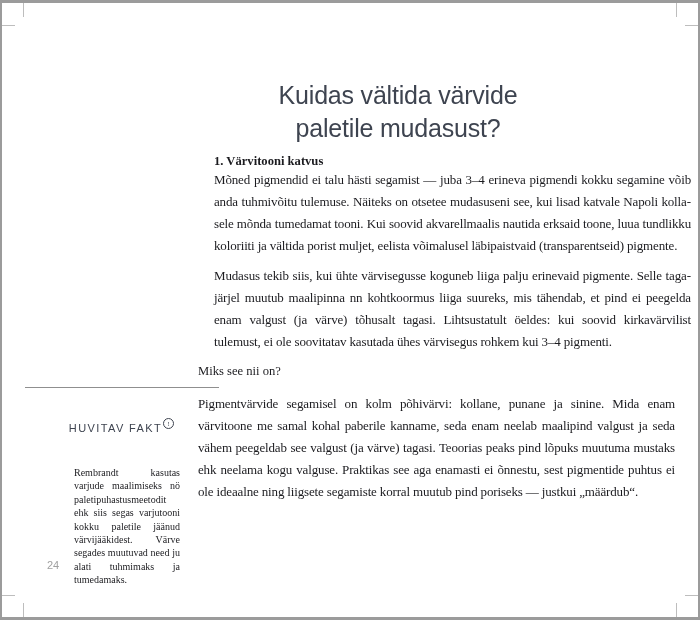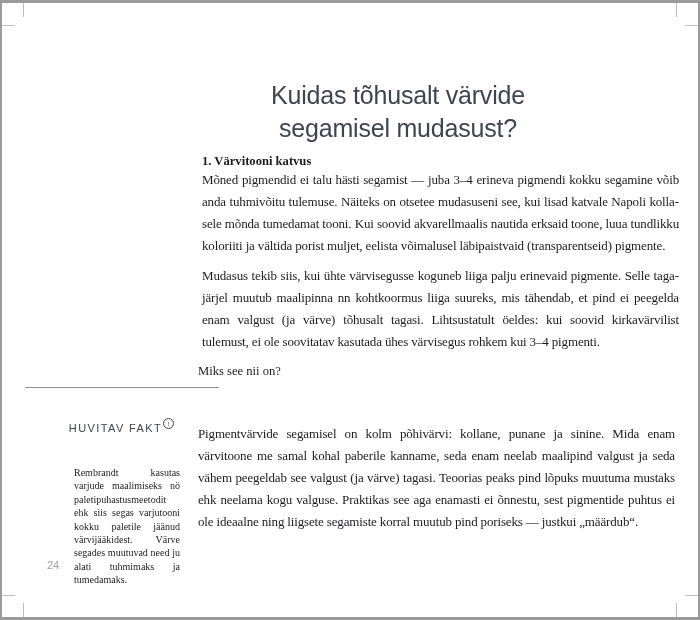--- a/index.html
+++ b/index.html
@@ -32,21 +32,21 @@
     position:absolute;left:196px;top:76px;width:400px;
     text-align:center;
     font-family:"Liberation Sans", sans-serif;
     font-weight:400;
     font-size:25px;line-height:33px;
     letter-spacing:-0.2px;
     color:var(--heading, #3e4450);
   }
 
   .main-col{
-    position:absolute;left:200px;top:151px;width:477px;
+    position:absolute;left:212px;top:151px;width:477px;
     color:var(--body, #1b1b1f);
   }
   .main-col h3{
     margin:0 0 1px 0;
     font-size:12.6px;line-height:14px;
     font-weight:bold;
   }
   .main-col p, .answer{
     margin:0 0 7px 0;
     font-size:13px;line-height:22px;
@@ -62,21 +62,21 @@
     color:var(--body, #1b1b1f);
   }
   .question .lead{font-weight:normal;}
 
   .rule{
     position:absolute;left:23px;top:384px;width:194px;height:1px;
     background:var(--rule, #8f8f8f);
   }
 
   .answer{
-    position:absolute;left:196px;top:390px;width:477px;margin-top:30px;
+    position:absolute;left:196px;top:390px;width:477px;
   }
 
   .sidebar-head{
     position:absolute;left:54px;top:419px;width:112px;
     text-align:center;white-space:nowrap;
     font-family:"Liberation Sans", sans-serif;
     font-size:11px;letter-spacing:1.4px;
     color:var(--heading, #3e4450);
     margin-left:9px;
   }
@@ -113,22 +113,22 @@
   <span class="crop v tl-v"></span>
   <span class="crop h tl-h"></span>
   <span class="crop v tr-v"></span>
   <span class="crop h tr-h"></span>
   <span class="crop h bl-h"></span>
   <span class="crop v bl-v"></span>
   <span class="crop h br-h"></span>
   <span class="crop v br-v"></span>
 
   <div class="title">
-    <div>Kuidas tõhusalt värvide</div>
-    <div>segamisel mudasust?</div>
+    <div>Kuidas vältida värvide</div>
+    <div>paletile mudasust?</div>
   </div>
 
   <div class="main-col">
     <h3>1. Värvitooni katvus</h3>
     <p>Mõned pigmendid ei talu hästi segamist — juba 3–4 erineva pigmendi kokku segamine võib anda tuhmivõitu tulemuse. Näiteks on otsetee mudasuseni see, kui lisad katvale Napoli kolla­sele mõnda tumedamat tooni. Kui soovid akvarellmaalis nautida erksaid toone, luua tundlikku koloriiti ja vältida porist muljet, eelista võimalusel läbipaistvaid (transparentseid) pigmente.</p>
     <p>Mudasus tekib siis, kui ühte värvisegusse koguneb liiga palju erinevaid pigmente. Selle taga­järjel muutub maalipinna nn kohtkoormus liiga suureks, mis tähendab, et pind ei peegelda enam valgust (ja värve) tõhusalt tagasi. Lihtsustatult öeldes: kui soovid kirkavärvilist tulemust, ei ole soovitatav kasutada ühes värvisegus rohkem kui 3–4 pigmenti.</p>
   </div>
 
   <div class="question">
     <span class="lead">Miks</span><span> see nii on?</span>

